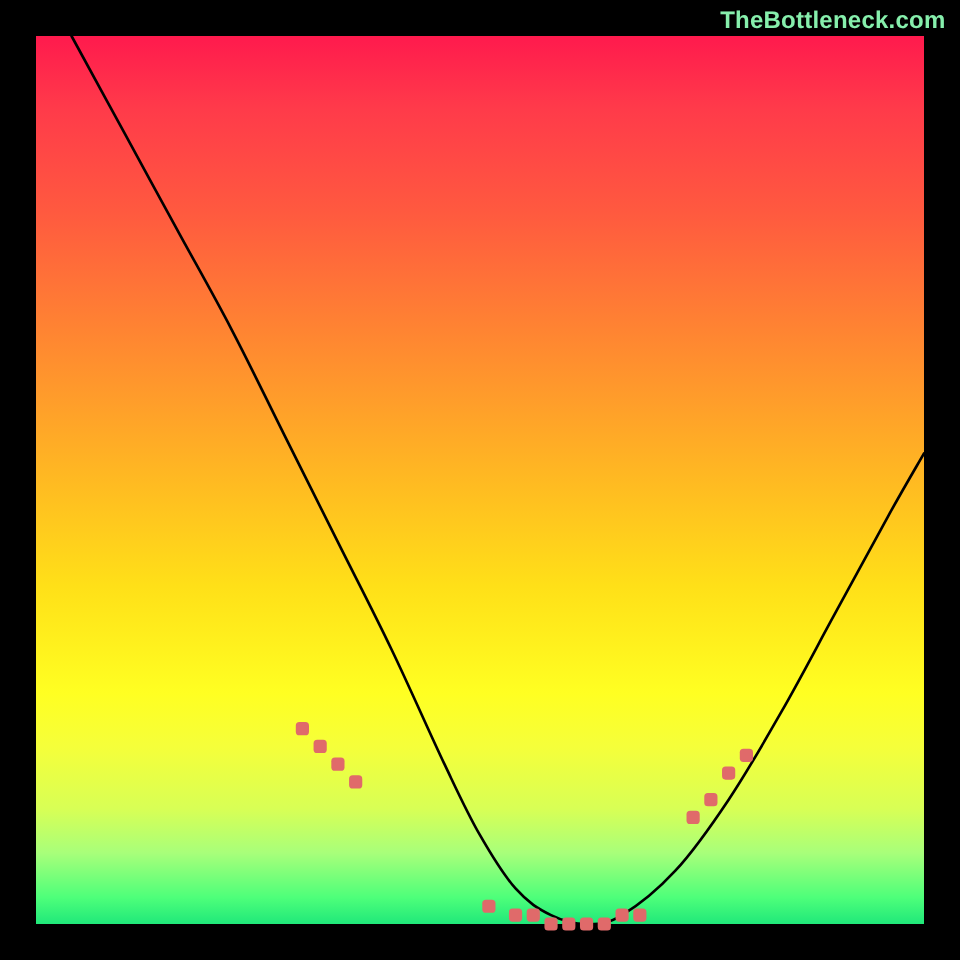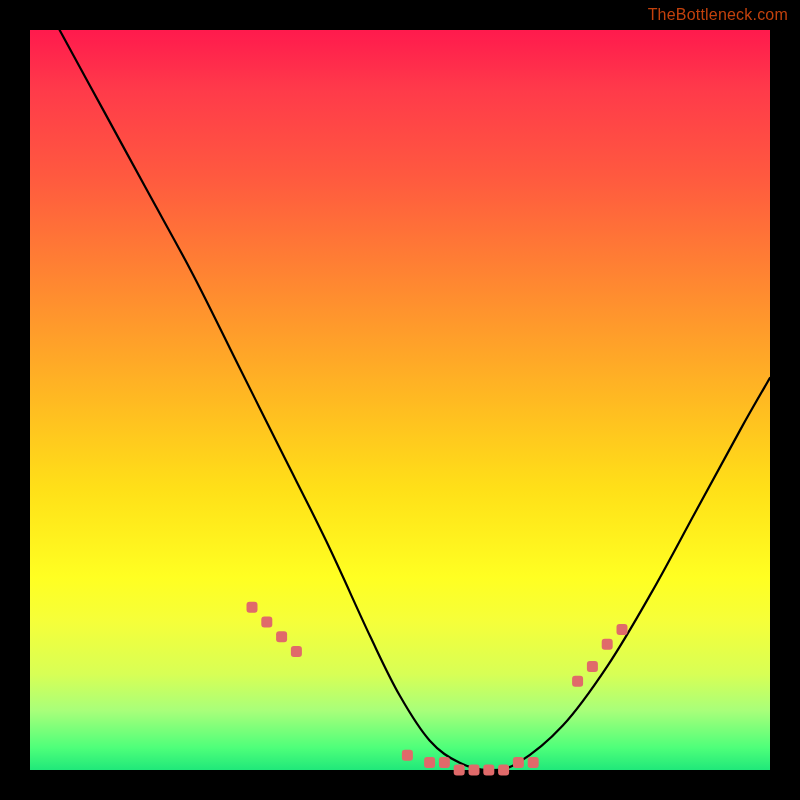--- a/index.html
+++ b/index.html
@@ -39,23 +39,23 @@
       #d8ff55 87%,
       #a8ff7a 92%,
       #4eff7a 97%,
       #20e87a 100%
     );
   }
   .watermark {
     position: absolute;
     top: 6px;
     right: 12px;
-    color: #c2410c;
-    font-size: 16px;
-    font-weight: 400;
+    color: #86efac;
+    font-size: 20px;
+    font-weight: 700;
     letter-spacing: 0.2px;
     user-select: none;
   }
   svg.curve {
     position: absolute;
     top: 0;
     left: 0;
     width: 740px;
     height: 740px;
     overflow: visible;

